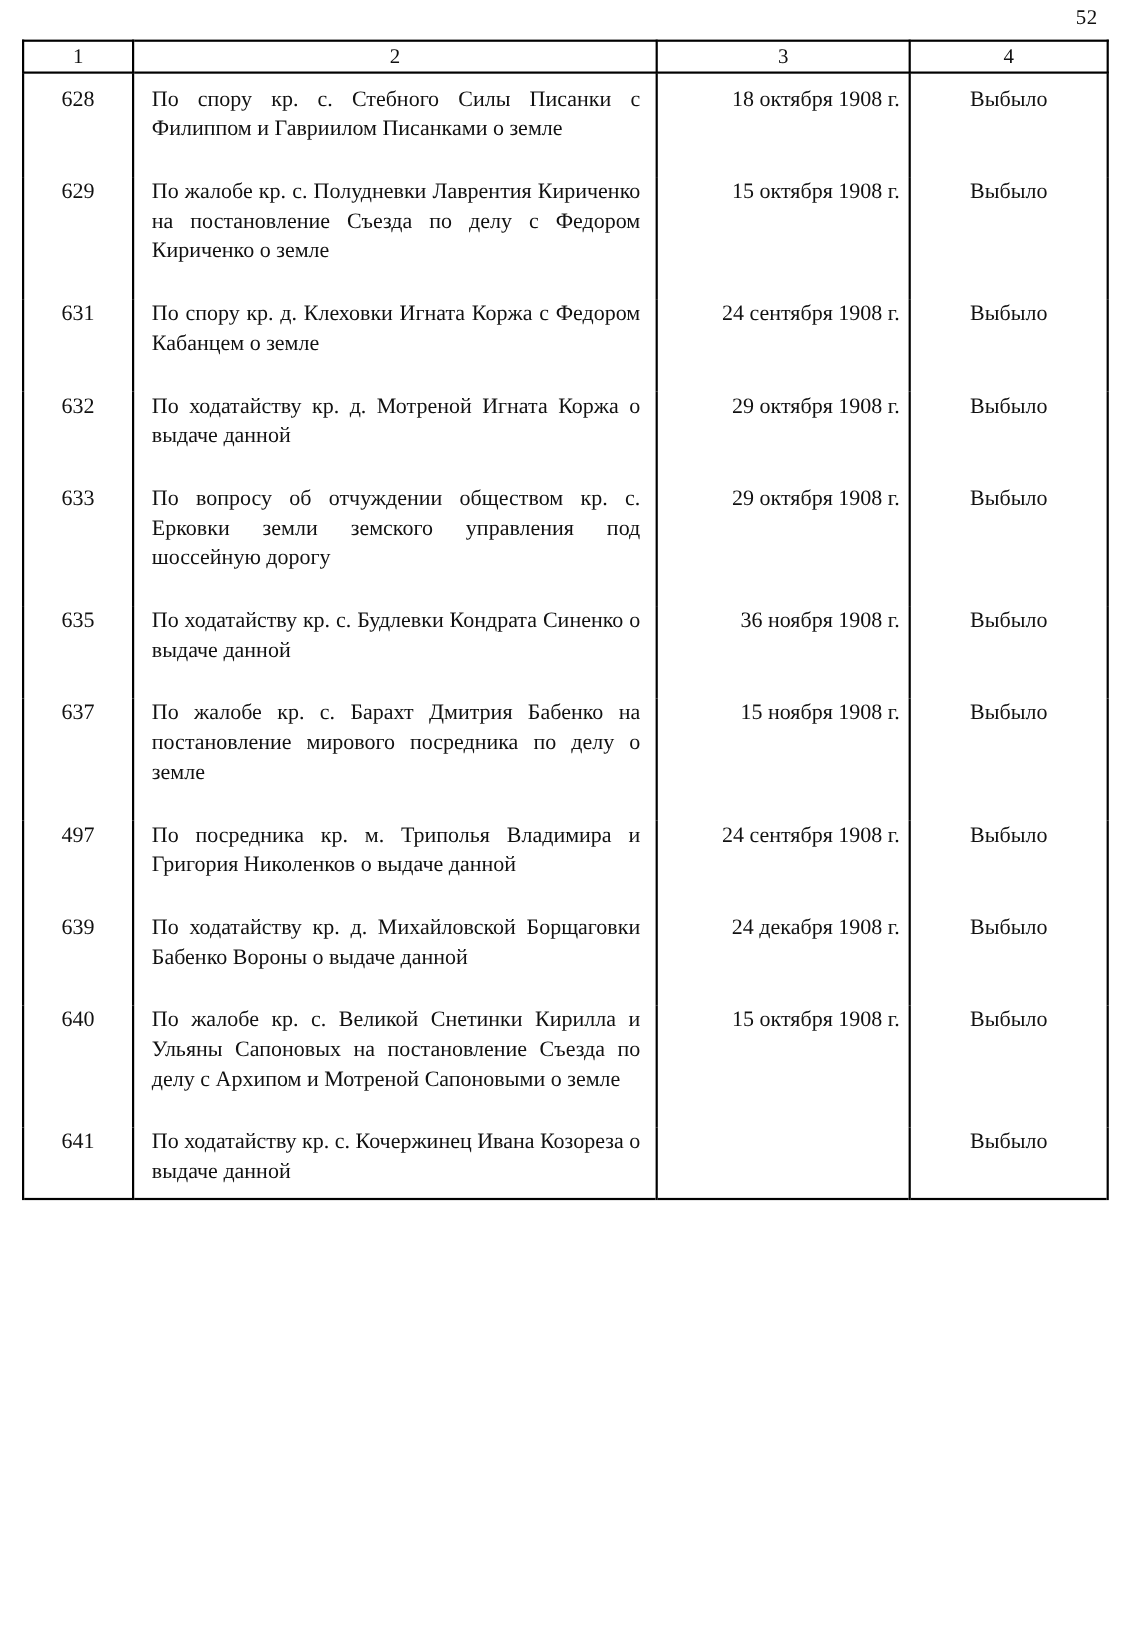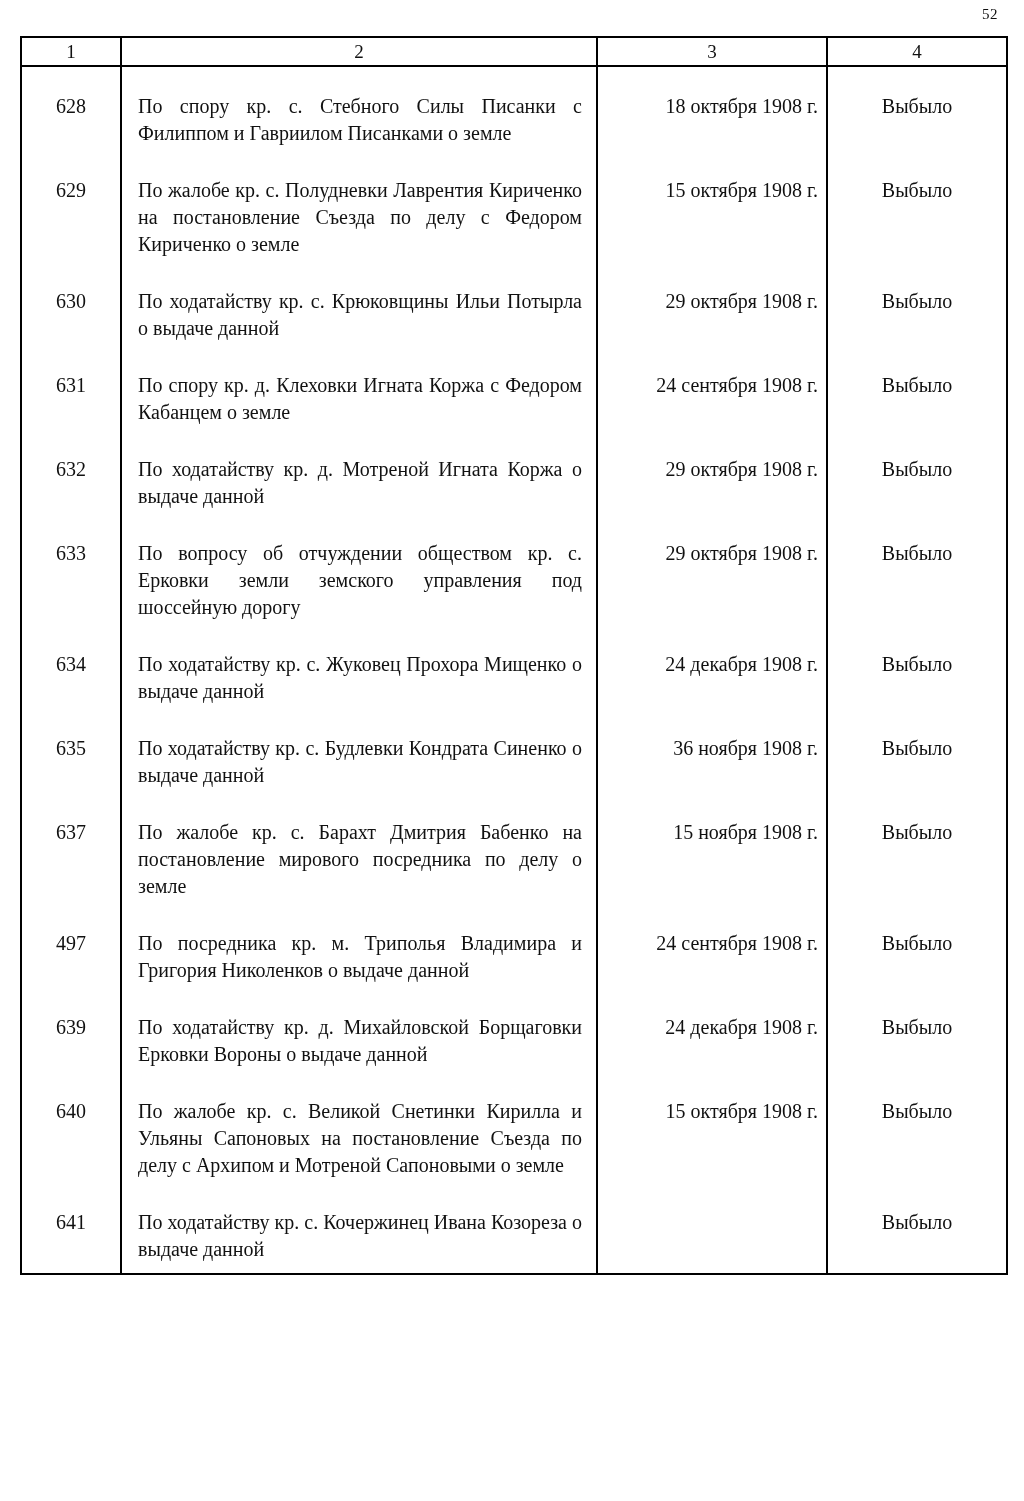--- a/index.html
+++ b/index.html
@@ -13,21 +13,21 @@
     position: relative;
     width: 1024px;
     height: 1501px;
     background: #ffffff;
     overflow: hidden;
   }
   .page-number {
     position: absolute;
     top: 6px;
     right: 26px;
-    font-size: 15px;
+    font-size: 19px;
     letter-spacing: 0.5px;
   }
   table.register {
     position: absolute;
     top: 36px;
     left: 20px;
     width: 986px;
     border-collapse: collapse;
     table-layout: fixed;
     border: 2px solid #000000;
@@ -44,21 +44,21 @@
   tbody td {
     border-left: 2px solid #000000;
     border-right: 2px solid #000000;
     border-top: none;
     border-bottom: none;
     vertical-align: top;
     font-size: 20px;
     line-height: 27px;
     padding: 0 0 30px 0;
   }
-  tbody tr:first-child td { padding-top: 26px; }
+  tbody tr:first-child td { padding-top: 10px; }
   tbody tr:last-child td  { padding-bottom: 10px; }
   td.c1 {
     text-align: center;
     padding-left: 6px;
     padding-right: 6px;
   }
   td.c2 {
     text-align: justify;
     padding-left: 16px;
     padding-right: 14px;
@@ -103,47 +103,35 @@
       <td class="c3">18 октября 1908 г.</td>
       <td class="c4">Выбыло</td>
     </tr>
         <tr class="row">
       <td class="c1">629</td>
       <td class="c2">По жалобе кр. с. Полудневки Лаврентия Кириченко на постановление Съезда по делу с Федором Кириченко о земле</td>
       <td class="c3">15 октября 1908 г.</td>
       <td class="c4">Выбыло</td>
     </tr>
         <tr class="row">
-      <td class="c1">630</td>
-      <td class="c2">По ходатайству кр. с. Крюковщины Ильи Потырла о выдаче данной</td>
-      <td class="c3">29 октября 1908 г.</td>
-      <td class="c4">Выбыло</td>
-    </tr>
-        <tr class="row">
       <td class="c1">631</td>
       <td class="c2">По спору кр. д. Клеховки Игната Коржа с Федором Кабанцем о земле</td>
       <td class="c3">24 сентября 1908 г.</td>
       <td class="c4">Выбыло</td>
     </tr>
         <tr class="row">
       <td class="c1">632</td>
       <td class="c2">По ходатайству кр. д. Мотреной Игната Коржа о выдаче данной</td>
       <td class="c3">29 октября 1908 г.</td>
       <td class="c4">Выбыло</td>
     </tr>
         <tr class="row">
       <td class="c1">633</td>
       <td class="c2">По вопросу об отчуждении обществом кр. с. Ерковки земли земского управления под шоссейную дорогу</td>
       <td class="c3">29 октября 1908 г.</td>
-      <td class="c4">Выбыло</td>
-    </tr>
-        <tr class="row">
-      <td class="c1">634</td>
-      <td class="c2">По ходатайству кр. с. Жуковец Прохора Мищенко о выдаче данной</td>
-      <td class="c3">24 декабря 1908 г.</td>
       <td class="c4">Выбыло</td>
     </tr>
         <tr class="row">
       <td class="c1">635</td>
       <td class="c2">По ходатайству кр. с. Будлевки Кондрата Синенко о выдаче данной</td>
       <td class="c3">36 ноября 1908 г.</td>
       <td class="c4">Выбыло</td>
     </tr>
         <tr class="row">
       <td class="c1">637</td>
@@ -152,21 +140,21 @@
       <td class="c4">Выбыло</td>
     </tr>
         <tr class="row">
       <td class="c1">497</td>
       <td class="c2">По посредника кр. м. Триполья Владимира и Григория Николенков о выдаче данной</td>
       <td class="c3">24 сентября 1908 г.</td>
       <td class="c4">Выбыло</td>
     </tr>
         <tr class="row">
       <td class="c1">639</td>
-      <td class="c2">По ходатайству кр. д. Михайловской Борщаговки Ерковки Вороны о выдаче данной</td>
+      <td class="c2">По ходатайству кр. д. Михайловской Борщаговки Бабенко Вороны о выдаче данной</td>
       <td class="c3">24 декабря 1908 г.</td>
       <td class="c4">Выбыло</td>
     </tr>
         <tr class="row">
       <td class="c1">640</td>
       <td class="c2">По жалобе кр. с. Великой Снетинки Кирилла и Ульяны Сапоновых на постановление Съезда по делу с Архипом и Мотреной Сапоновыми о земле</td>
       <td class="c3">15 октября 1908 г.</td>
       <td class="c4">Выбыло</td>
     </tr>
         <tr class="row">

